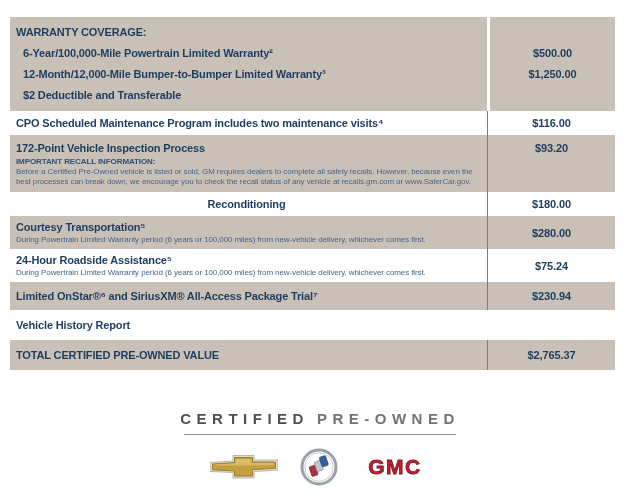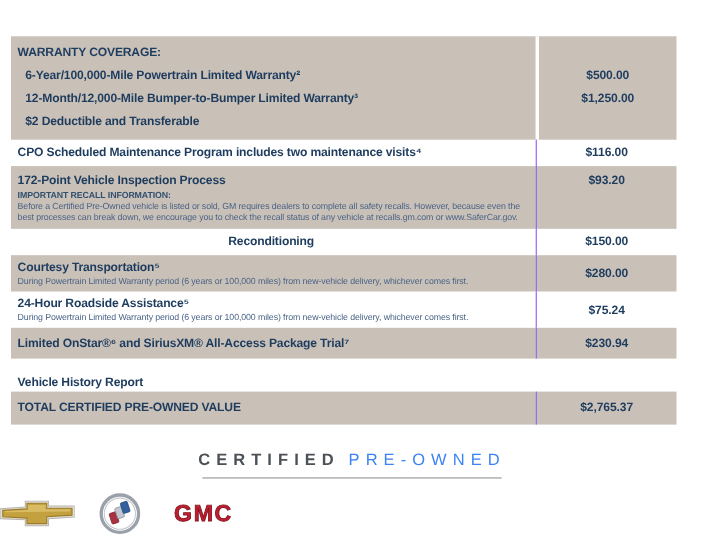--- a/index.html
+++ b/index.html
@@ -1,20 +1,20 @@
 <!DOCTYPE html>
 <html><head>
 <meta charset="utf-8">
 <style>
   html,body{margin:0;padding:0;background:#ffffff;}
   body{width:640px;height:501px;overflow:hidden;font-family:"Liberation Sans",sans-serif;}
   .page{position:relative;width:640px;height:501px;background:#fff;}
 
   
-  .cpo-table{position:absolute;left:10px;top:33px;width:605px;}
+  .cpo-table{position:absolute;left:10px;top:17px;width:605px;}
   .row{display:flex;width:100%;}
   .cl{width:477px;box-sizing:border-box;padding-left:6px;padding-right:10px;}
   .cv{flex:1;display:flex;align-items:center;justify-content:center;
       border-left:1px solid #8b5cf6;box-sizing:border-box;}
   .shaded .cl,.shaded .cv{background:#c9c0b8;}
   .val{font-size:11px;font-weight:bold;color:#1e3c5e;letter-spacing:-0.1px;}
   .ttl{font-size:11px;font-weight:bold;color:#1e3c5e;letter-spacing:-0.15px;line-height:15px;}
   .sub{font-size:8px;color:#4a6486;line-height:10px;letter-spacing:-0.1px;}
   .subhead{font-size:8px;font-weight:bold;color:#31506f;line-height:11px;letter-spacing:-0.1px;}
 
@@ -30,32 +30,32 @@
   
   .r-cpo{height:24px;align-items:stretch;}
   .r-cpo .cl{display:flex;align-items:center;}
   .r-172 .cl{padding-top:6px;padding-bottom:5px;}
   .r-172 .cv{align-items:flex-start;padding-top:7px;}
   .r-recon{height:24px;}
   .r-recon .cl{display:flex;align-items:center;justify-content:center;}
   .r-sub2 .cl{padding-top:4px;padding-bottom:4px;}
   .r-onstar{height:28px;}
   .r-onstar .cl{display:flex;align-items:center;}
-  .r-vhr{height:30px;align-items:flex-end;}
+  .r-vhr{height:30px;}
   .r-vhr .cl{display:flex;align-items:center;}
   .r-total{height:30px;}
   .r-total .cl{display:flex;align-items:center;}
 
   
   .footer{position:absolute;left:0;top:410px;width:640px;text-align:center;}
   .cpo-wordmark{font-size:15px;letter-spacing:5.5px;white-space:nowrap;}
   .wm-certified{font-weight:bold;color:#4c5156;}
-  .wm-preowned{font-weight:normal;color:#3b82f6;margin-left:8px;}
+  .wm-preowned{font-weight:bold;color:#737373;margin-left:8px;}
   .wm-rule{width:272px;height:1px;background:#8f9296;margin:7px auto 0 auto;}
-  .logo-row{margin-top:13px;display:flex;align-items:center;gap:22px;}
+  .logo-row{margin-top:13px;display:flex;justify-content:center;align-items:center;gap:22px;}
   .logo-row svg{display:block;}
 </style>
 </head>
 <body>
 
 <div class="page">
 
   <div class="cpo-table">
 
     <div class="row wblock shaded">
@@ -91,21 +91,21 @@
       <div class="cv">
           <span class="val">$93.20</span>
         </div>
     </div>
 
     <div class="row r-recon">
       <div class="cl">
           <span class="ttl">Reconditioning</span>
         </div>
       <div class="cv">
-          <span class="val">$150.00</span>
+          <span class="val">$180.00</span>
         </div>
     </div>
 
     <div class="row r-sub2 shaded">
       <div class="cl">
         <div class="ttl">Courtesy Transportation⁵</div>
         <div class="sub">During Powertrain Limited Warranty period (6 years or 100,000 miles) from new-vehicle delivery, whichever comes first.</div>
       </div>
       <div class="cv">
           <span class="val">$280.00</span>

